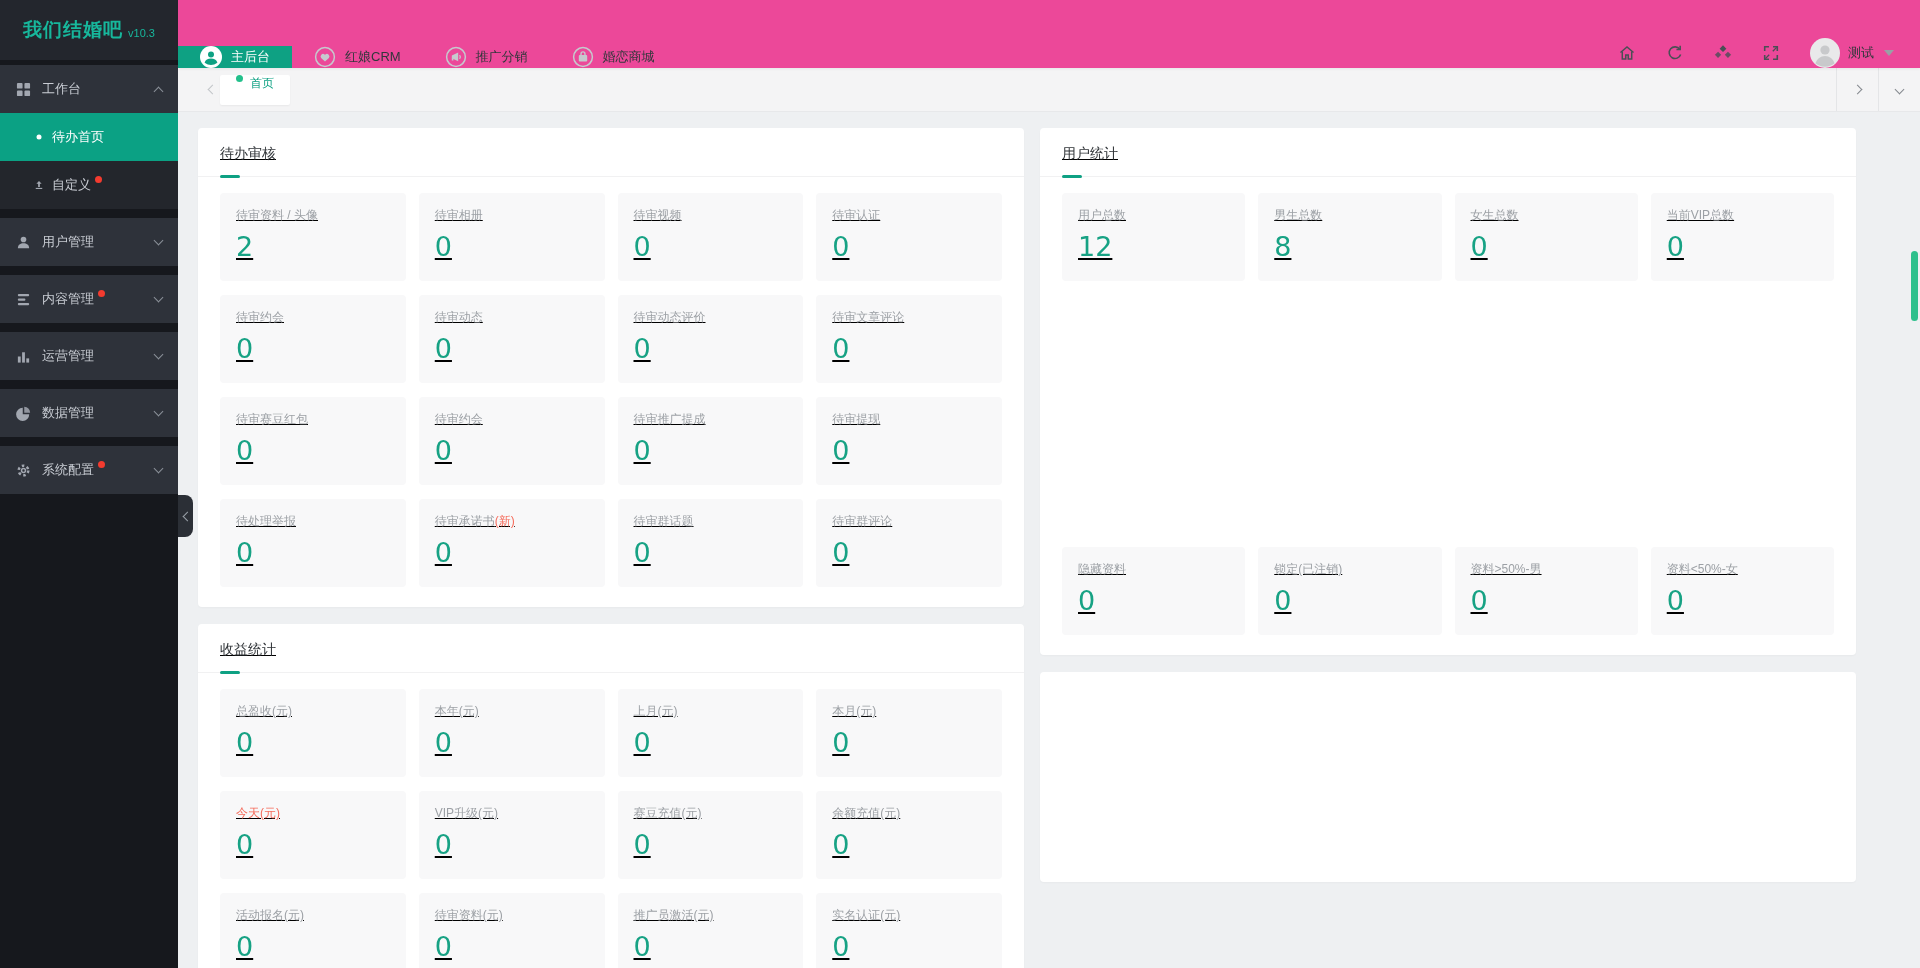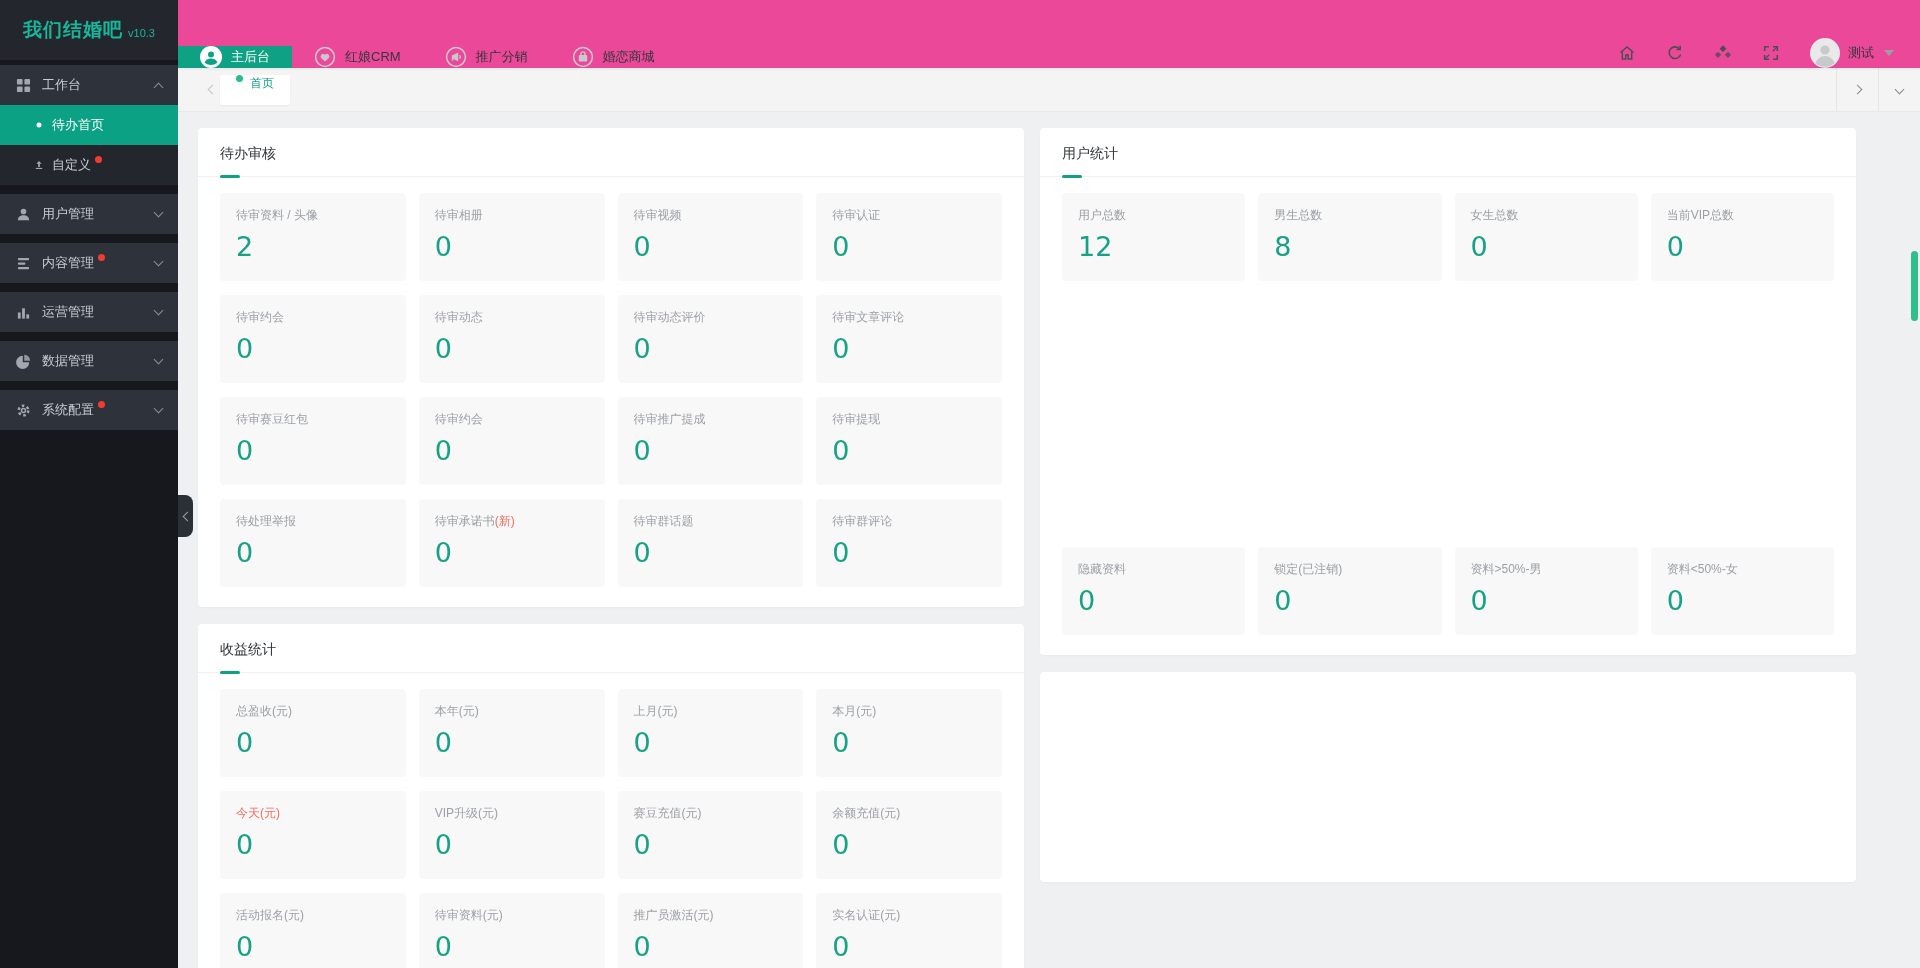--- a/index.html
+++ b/index.html
@@ -6,21 +6,21 @@
   html,body { width:1920px; height:968px; overflow:hidden; background:#eef0f2;
               font-family:"Liberation Sans","DejaVu Sans",sans-serif; }
   .app { display:flex; width:100%; height:100%; position:relative; }
 
   
   .sidebar { width:178px; background:#16181d; flex:0 0 178px; display:flex; flex-direction:column; }
   .logo { height:60px; background:#23262d; display:flex; align-items:center; justify-content:center; gap:5px; }
   .logo-name { color:#17b79c; font-size:19px; font-weight:bold; letter-spacing:1px; }
   .logo-ver { color:#17b79c; font-size:11px; margin-top:6px; }
   .side-nav { flex:1; padding-top:5px; }
-  .side-item { height:40px; display:flex; align-items:center; padding:0 16px; color:#c8ccd3;
+  .side-item { height:48px; display:flex; align-items:center; padding:0 16px; color:#c8ccd3;
                font-size:13px; background:#2e323a; cursor:pointer; position:relative; }
   .side-item.gap { margin-top:9px; }
   .side-item.sub { background:#23262c; padding-left:34px;text-align:center; }
   .side-item.sub .mi { width:10px; height:10px; margin-right:8px; }
   .side-item.active { background:#0ba184; color:#fff; }
   .side-item.active .mi { color:#fff; }
   .mi { width:15px; height:15px; margin-right:11px; color:#a2a7b0; flex:0 0 auto; }
   .mi svg { width:100%; height:100%; display:block; }
   .badge-dot { width:7px; height:7px; background:#f33b2f; border-radius:50%;
                display:inline-block; margin:-12px 0 0 4px; flex:0 0 auto; }
@@ -57,21 +57,21 @@
   .chev.left { transform:rotate(135deg); }
   .chev.right { transform:rotate(-45deg); }
   .tab-chip { background:#fff; display:flex; gap:7px; padding:0 16px; height:30px;
               margin:7px 0 0 4px; font-size:12px; color:#0ea183; border-radius:2px; box-shadow:0 1px 2px rgba(0,0,0,.05); cursor:pointer; }
   .tab-dot { width:7px; height:7px; border-radius:50%; background:#23c08b; }
   .tab-tools { margin-left:auto; display:flex; }
   .tab-tool { width:42px; border-left:1px solid #e4e5e7; display:flex; align-items:center; justify-content:center; cursor:pointer; }
   .tab-tool .chev { border-color:#84888e; margin:0; }
 
   
-  .content { flex:1; padding:16px 64px 0 20px; display:flex; gap:16px; overflow:hidden; }
+  .content { flex:1; padding:16px 64px 0 20px; display:flex; gap:16px; overflow:hidden;text-decoration:underline; }
   .col-left { width:826px; flex:0 0 826px; display:flex; flex-direction:column; gap:17px; }
   .col-right { flex:1; display:flex; flex-direction:column; gap:17px; min-width:0; }
   .panel { background:#fff; border-radius:4px; box-shadow:0 1px 2px rgba(0,0,0,.03); }
   .panel-head { position:relative; padding:17px 22px 13px; border-bottom:1px solid #f1f1f2; }
   .panel-head:after { content:''; position:absolute; left:22px; bottom:-2px; width:20px; height:3px;
                       background:#0ea183; border-radius:2px; }
   .panel-title { font-size:14px; color:#2f3337; font-weight:500; }
   .cards-grid { display:grid; grid-template-columns:repeat(4,1fr); gap:14px 13px; padding:16px 22px 20px; }
   .stat-card { background:#f8f8f9; border-radius:4px; padding:14px 16px; height:88px; }
   .card-label { font-size:12px; color:#9ca0a5; }

